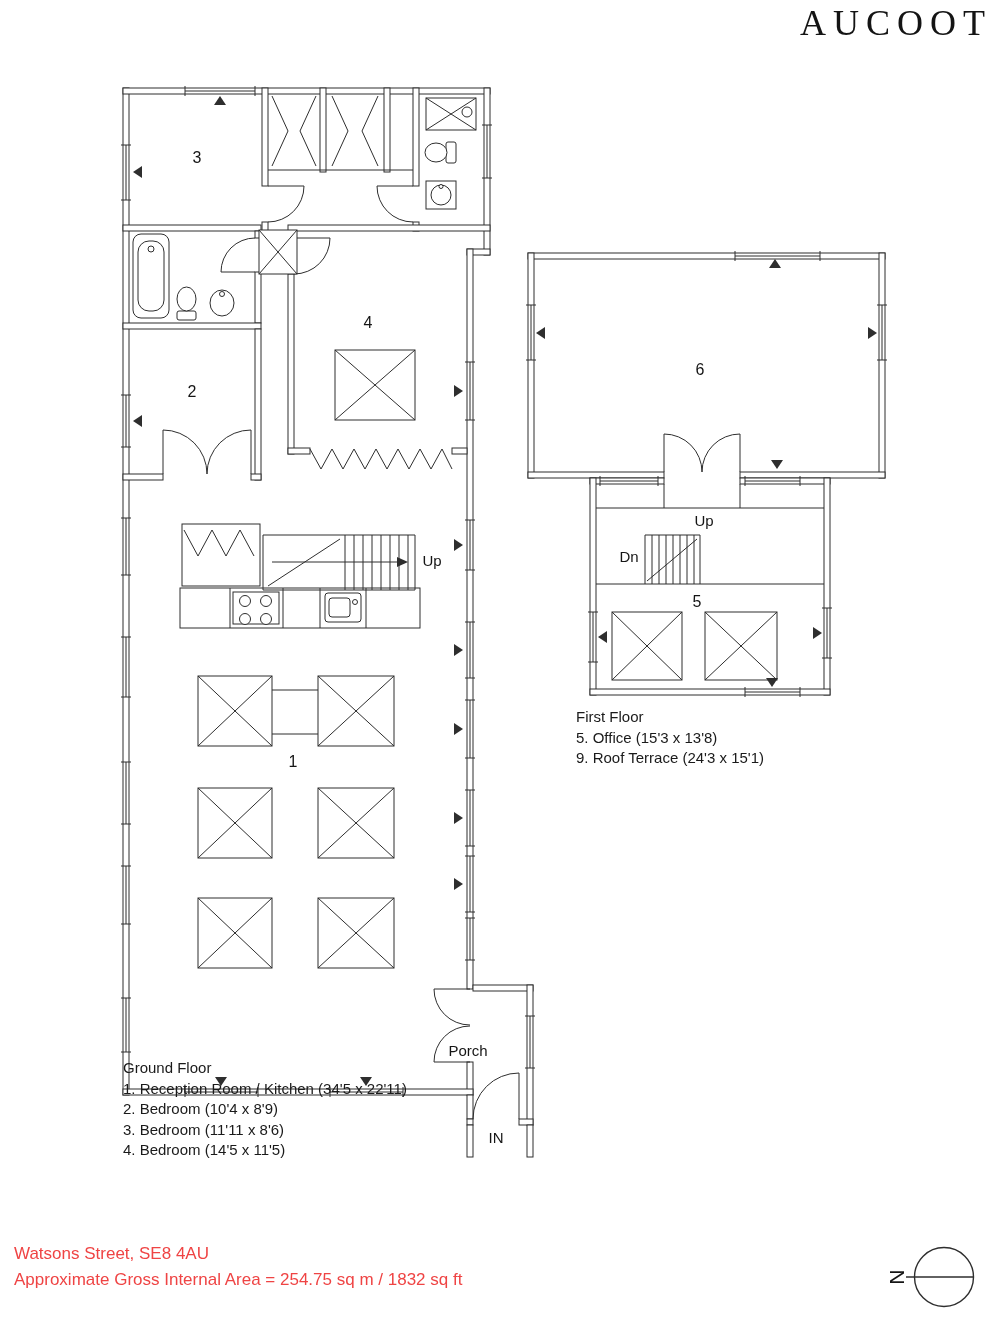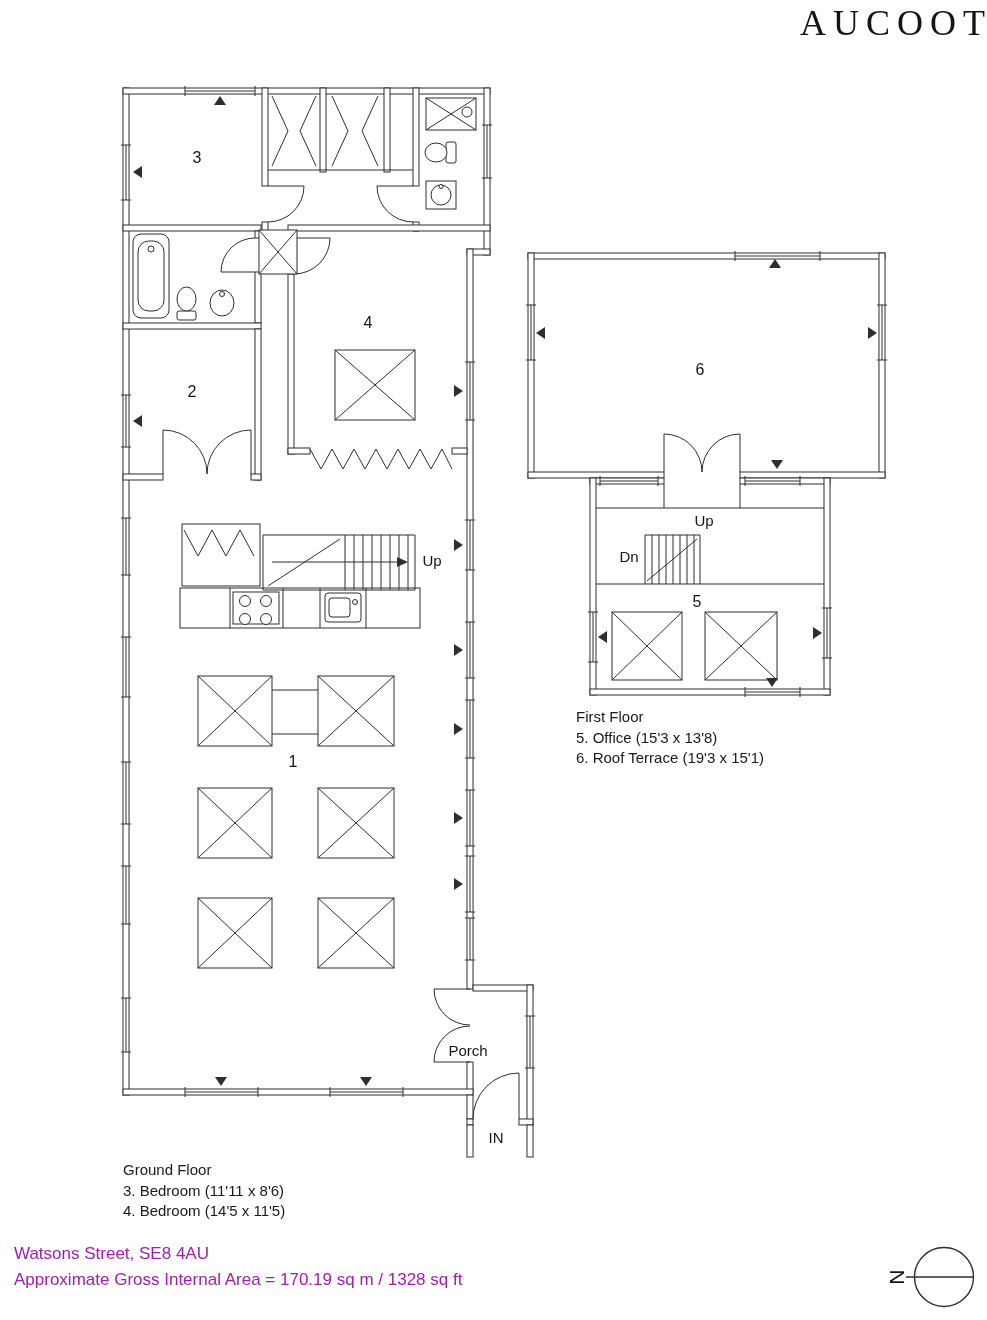--- a/index.html
+++ b/index.html
@@ -2,21 +2,21 @@
 <html><head>
 <meta charset="utf-8">
 <style>
   html,body{margin:0;padding:0;background:#ffffff;}
   .page{position:relative;width:987px;height:1320px;background:#ffffff;overflow:hidden;
         font-family:"Liberation Sans",sans-serif;color:#1d1d1d;}
   .brand{position:absolute;top:2px;left:5px;width:100%;text-align:right;
          font-family:"Liberation Serif",serif;font-size:36px;letter-spacing:7px;color:#141414;}
   svg.plan{position:absolute;left:0;top:0;}
   .legend{position:absolute;font-size:15px;line-height:20.5px;white-space:nowrap;color:#1a1a1a;}
-  .footer{position:absolute;left:14px;top:1241px;font-size:17px;line-height:25.5px;color:#a21caf;}
+  .footer{position:absolute;left:14px;top:1241px;font-size:17px;line-height:25.5px;color:#ef4444;}
   
   .w{fill:#ffffff;stroke:#2e2e2e;stroke-width:1;}
   .ln{fill:none;stroke:#2e2e2e;stroke-width:1;}
   .fx{fill:#ffffff;stroke:#2e2e2e;stroke-width:1;}
   .tri{fill:#2e2e2e;stroke:none;}
   .lbl{font:16px "Liberation Sans",sans-serif;fill:#151515;text-anchor:middle;}
   .lbl-s{font:15px "Liberation Sans",sans-serif;fill:#151515;text-anchor:middle;}
 </style>
 </head>
 <body>
@@ -356,27 +356,29 @@
     <g>
       <line x1="906" y1="1277" x2="973" y2="1277" stroke="#2e2e2e" stroke-width="1.4"></line>
       <circle cx="944" cy="1277" r="29.5" fill="none" stroke="#2e2e2e" stroke-width="1.4"></circle>
       <text x="897" y="1277" transform="rotate(90 897 1277)" dominant-baseline="central" style="font:21px 'Liberation Sans',sans-serif;fill:#151515;text-anchor:middle;">N</text>
     </g>
   </svg>
 
   <div class="legend" style="left:576px;top:707px;">
     <div>First Floor</div>
     <div>5. Office (15'3 x 13'8)</div>
-    <div>6. Roof Terrace (19'3 x 15'1)</div>
+    <div>9. Roof Terrace (24'3 x 15'1)</div>
   </div>
 
-  <div class="legend" style="left:123px;top:1160px;">
+  <div class="legend" style="left:123px;top:1058px;">
     <div>Ground Floor</div>
+    <div>1. Reception Room / Kitchen (34'5 x 22'11)</div>
+    <div>2. Bedroom (10'4 x 8'9)</div>
     <div>3. Bedroom (11'11 x 8'6)</div>
     <div>4. Bedroom (14'5 x 11'5)</div>
   </div>
 
   <div class="footer">
     <div>Watsons Street, SE8 4AU</div>
-    <div>Approximate Gross Internal Area = 170.19 sq m / 1328 sq ft</div>
+    <div>Approximate Gross Internal Area = 254.75 sq m / 1832 sq ft</div>
   </div>
 
 </div>
 
 </body></html>

